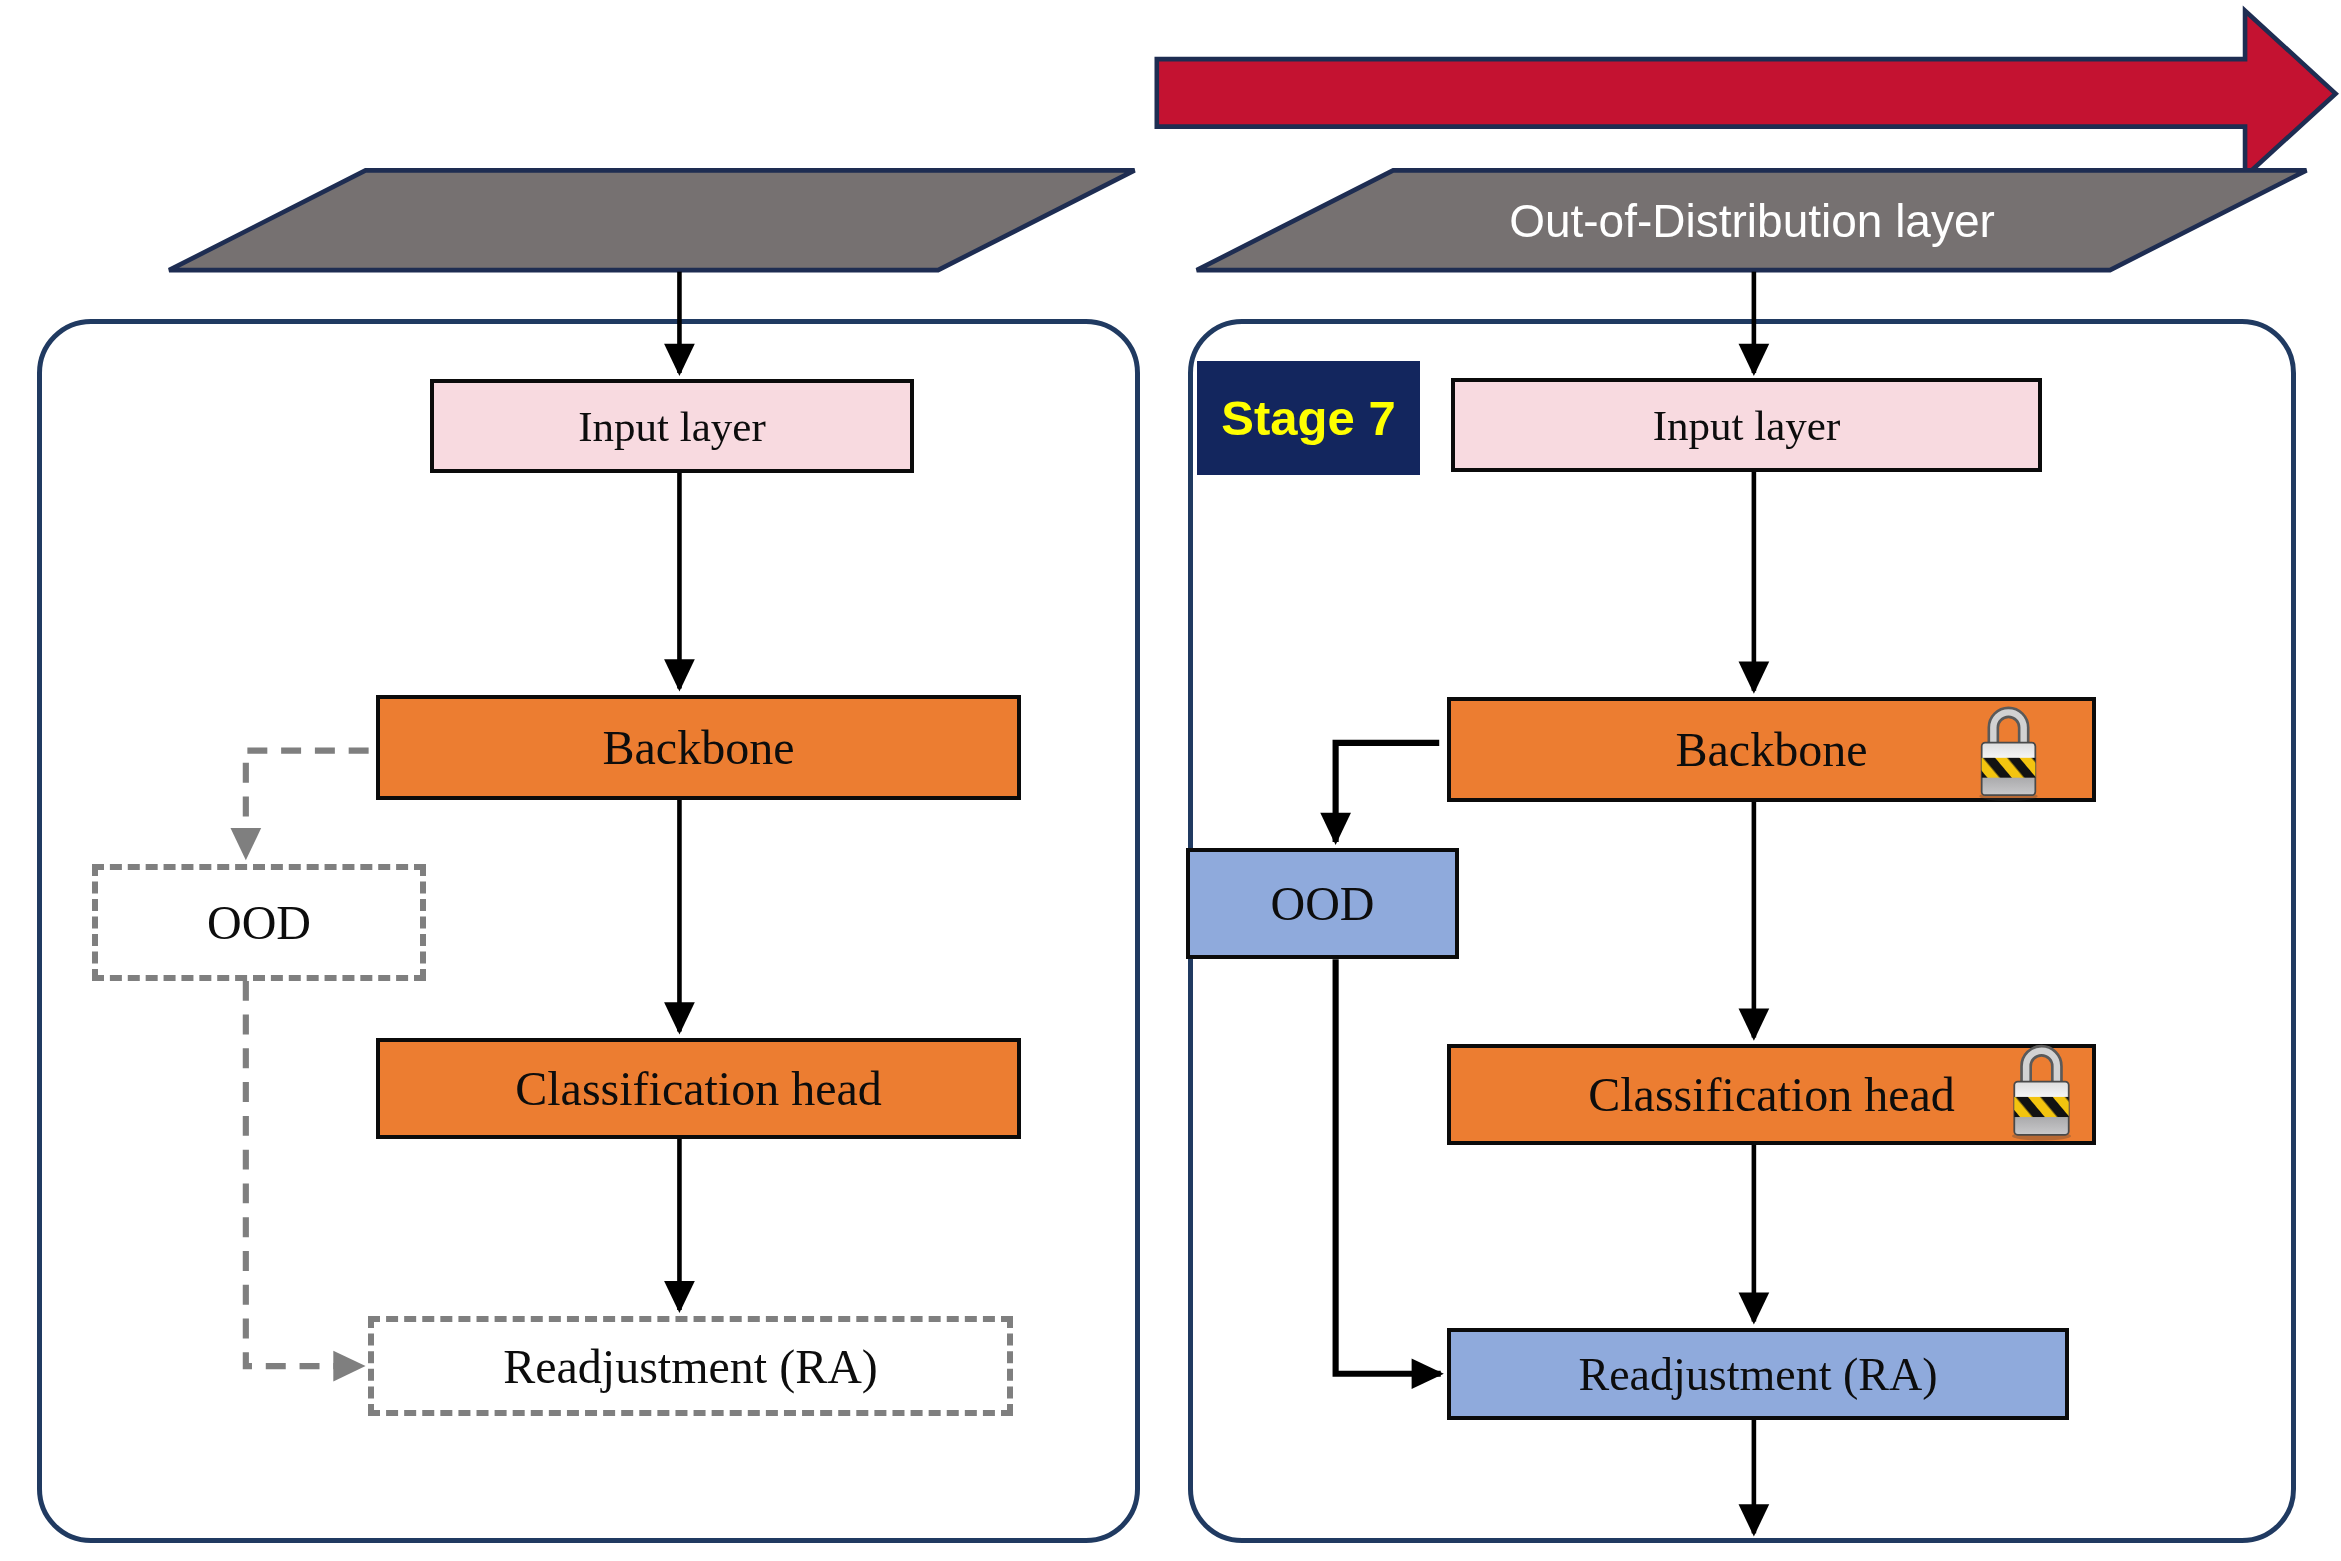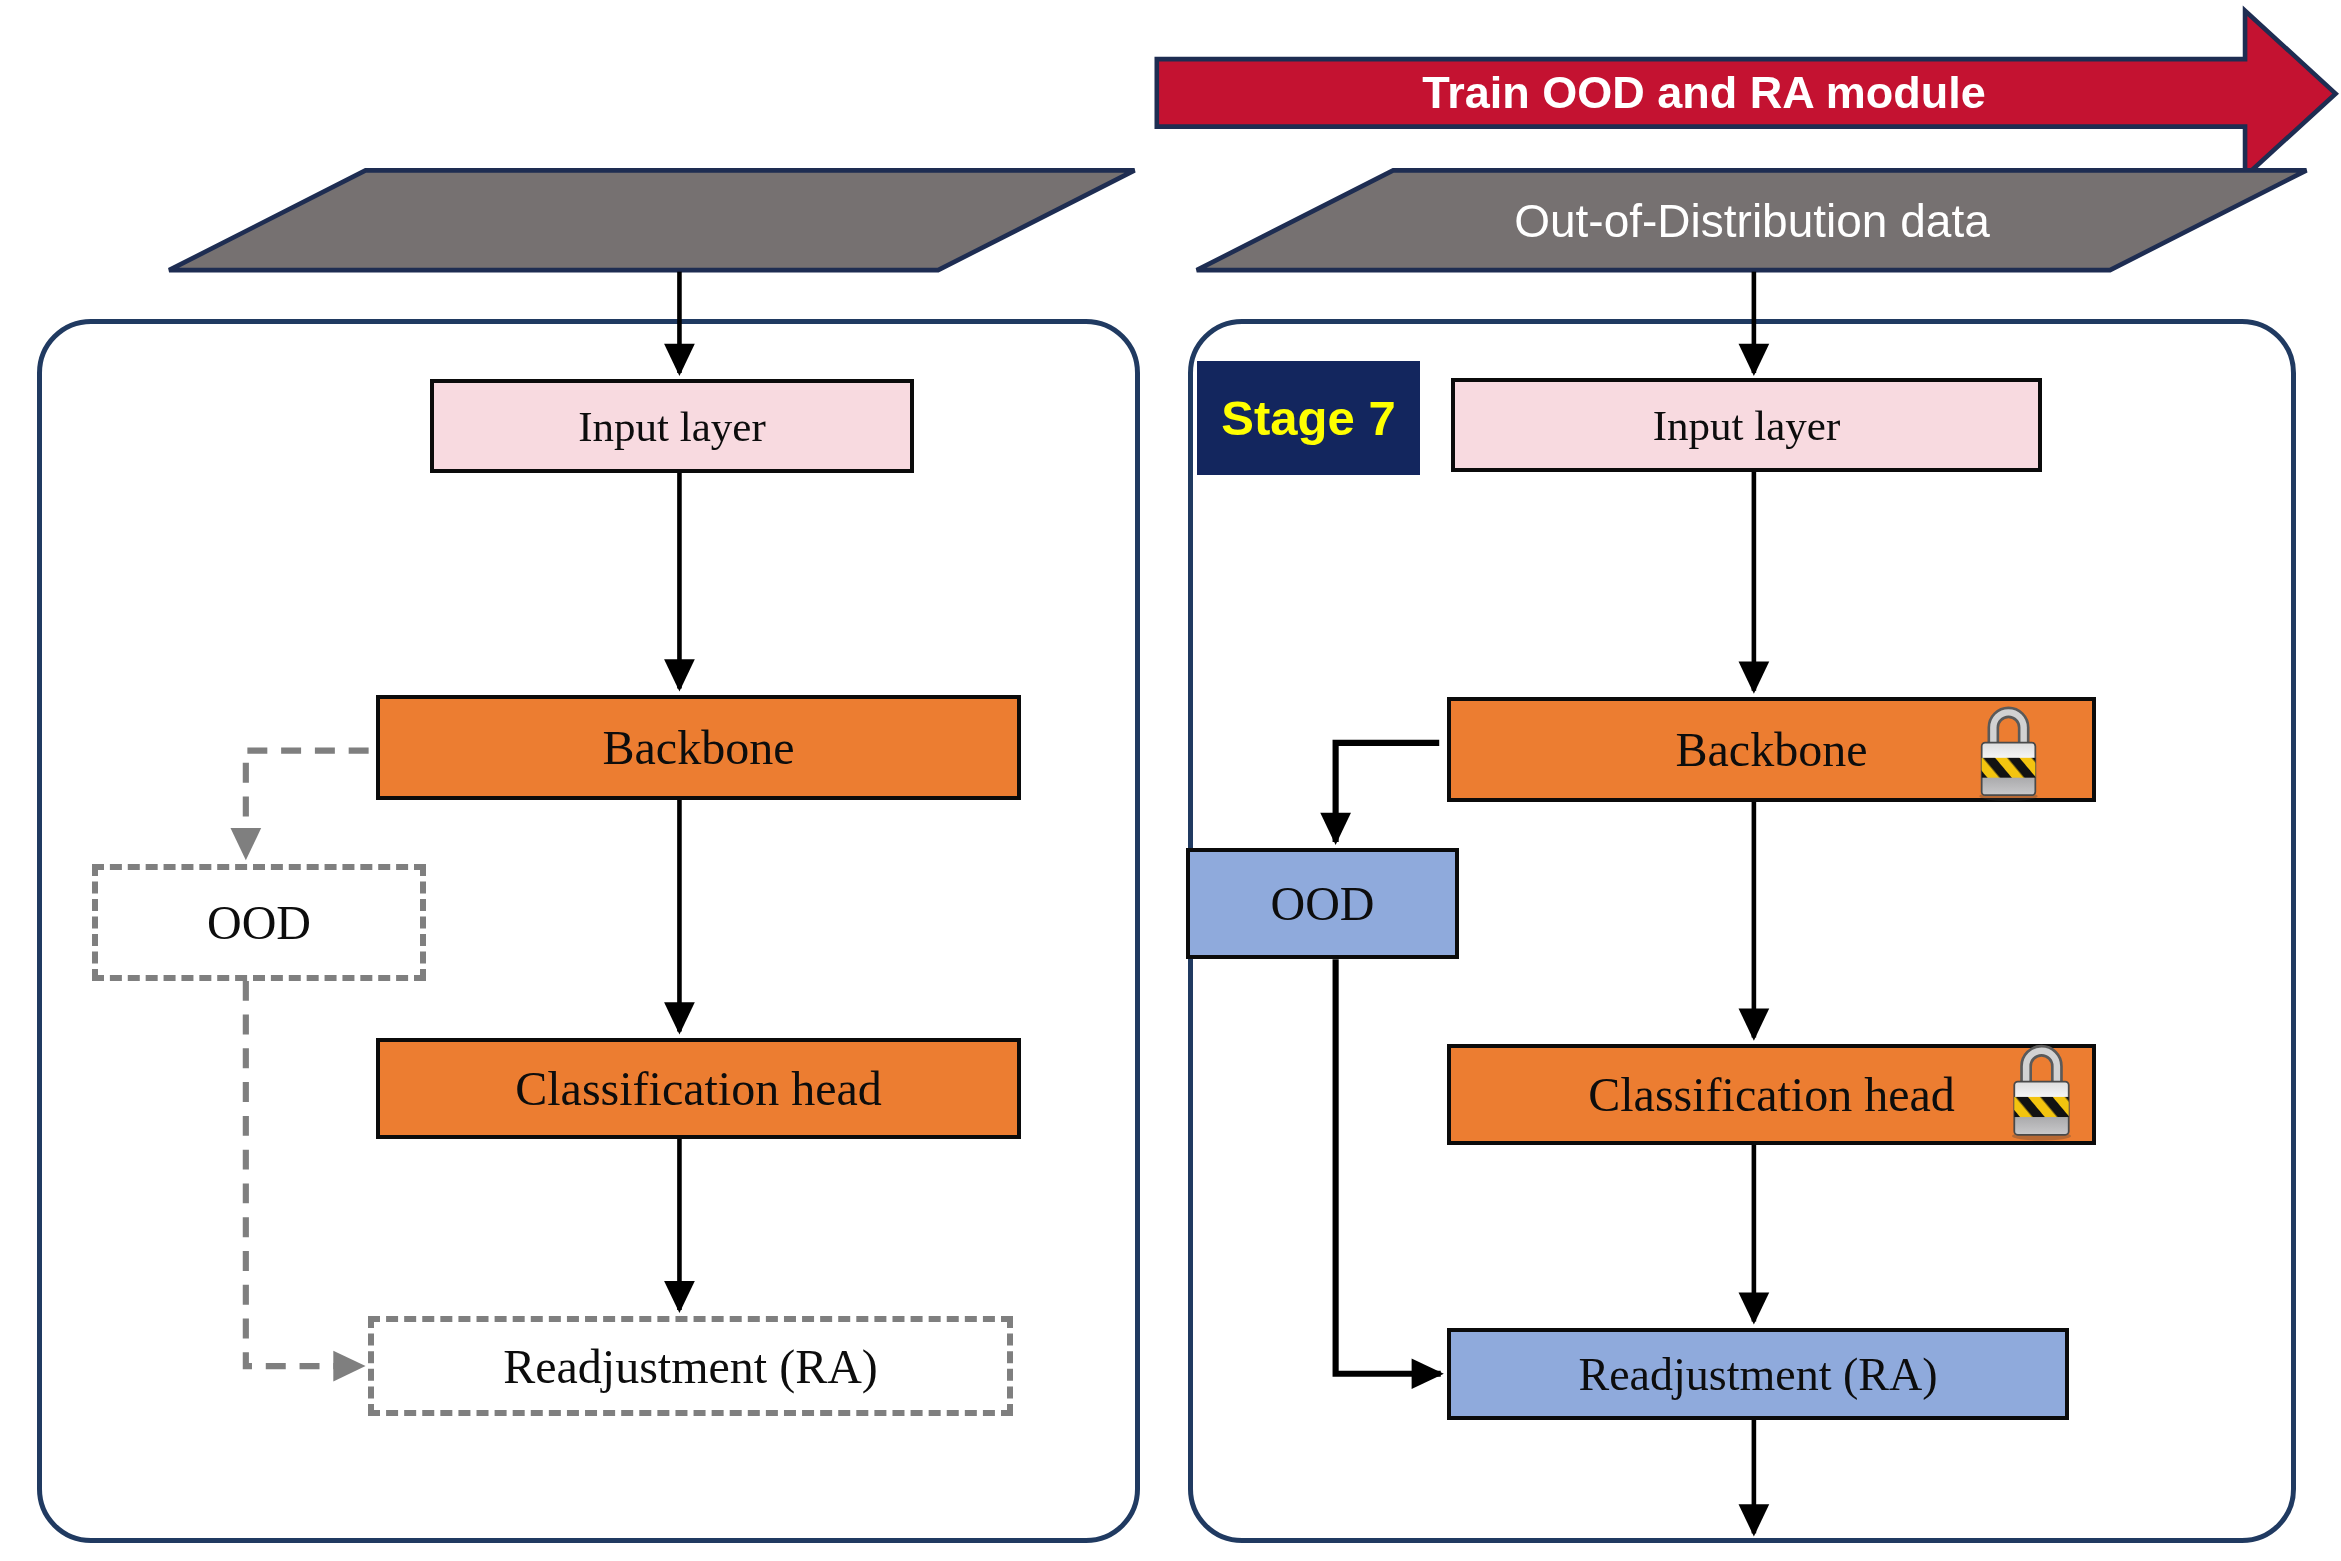--- a/index.html
+++ b/index.html
@@ -73,26 +73,23 @@
 
     <line x1="2285" y1="354" x2="2285" y2="486" stroke="#000" stroke-width="6" marker-end="url(#ah)"></line>
     <line x1="2285" y1="615" x2="2285" y2="900" stroke="#000" stroke-width="6" marker-end="url(#ah)"></line>
     <line x1="2285" y1="1045" x2="2285" y2="1352" stroke="#000" stroke-width="6" marker-end="url(#ah)"></line>
     <line x1="2285" y1="1491" x2="2285" y2="1722" stroke="#000" stroke-width="6" marker-end="url(#ah)"></line>
     <line x1="2285" y1="1850" x2="2285" y2="1998" stroke="#000" stroke-width="6" marker-end="url(#ah)"></line>
     <polyline points="1875,968 1740,968 1740,1097" fill="none" stroke="#000" stroke-width="8" marker-end="url(#ah)"></polyline>
     <polyline points="1740,1250 1740,1790 1877,1790" fill="none" stroke="#000" stroke-width="8" marker-end="url(#ah)"></polyline>
   </svg>
 
-  <div class="abs banner-label" style="left:1182px;top:59px;width:1044px;height:68px;">
-    <span>Train OOD and RA module</span>
-  </div>
 
   <div class="abs para-label" style="left:1368px;top:182px;width:768px;height:77px;">
-    <span>Out-of-Distribution data</span>
+    <span>Out-of-Distribution layer</span>
   </div>
 
   <div class="abs badge" style="left:1197px;top:361px;width:223px;height:114px;">
     <span>Stage 7</span>
   </div>
 
   <div class="abs node pink" style="left:430px;top:379px;width:484px;height:94px;">
     <span>Input layer</span>
   </div>
   <div class="abs node orange" style="left:368px;top:695px;width:645px;height:105px;">

